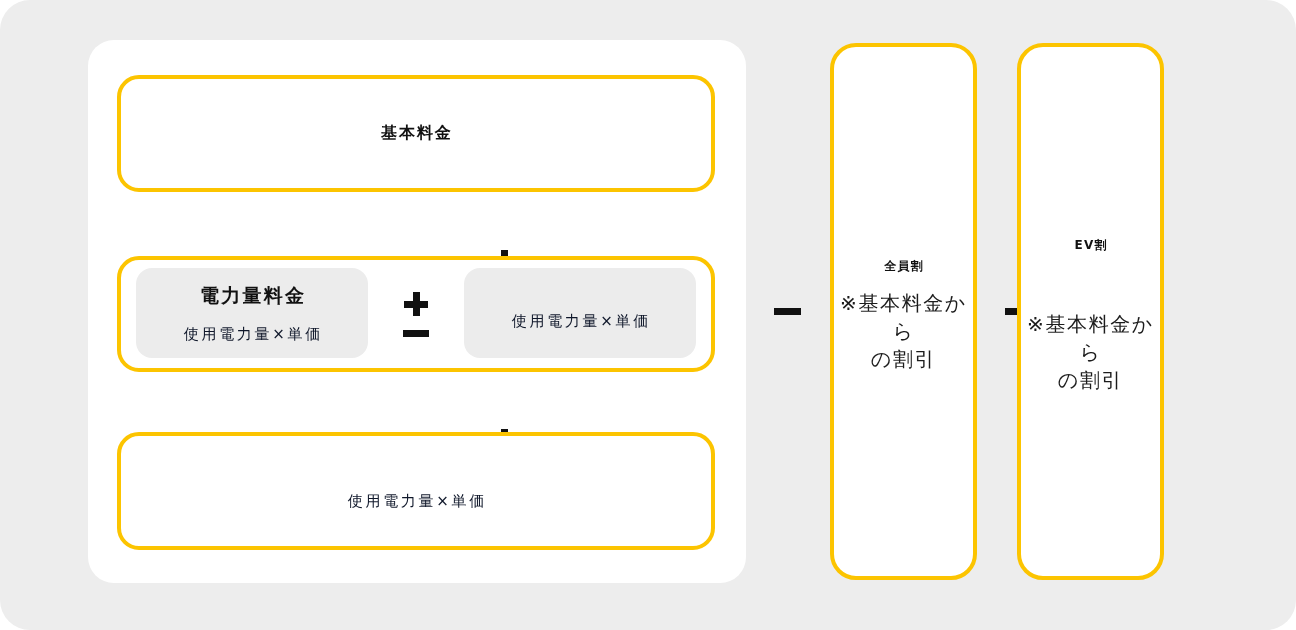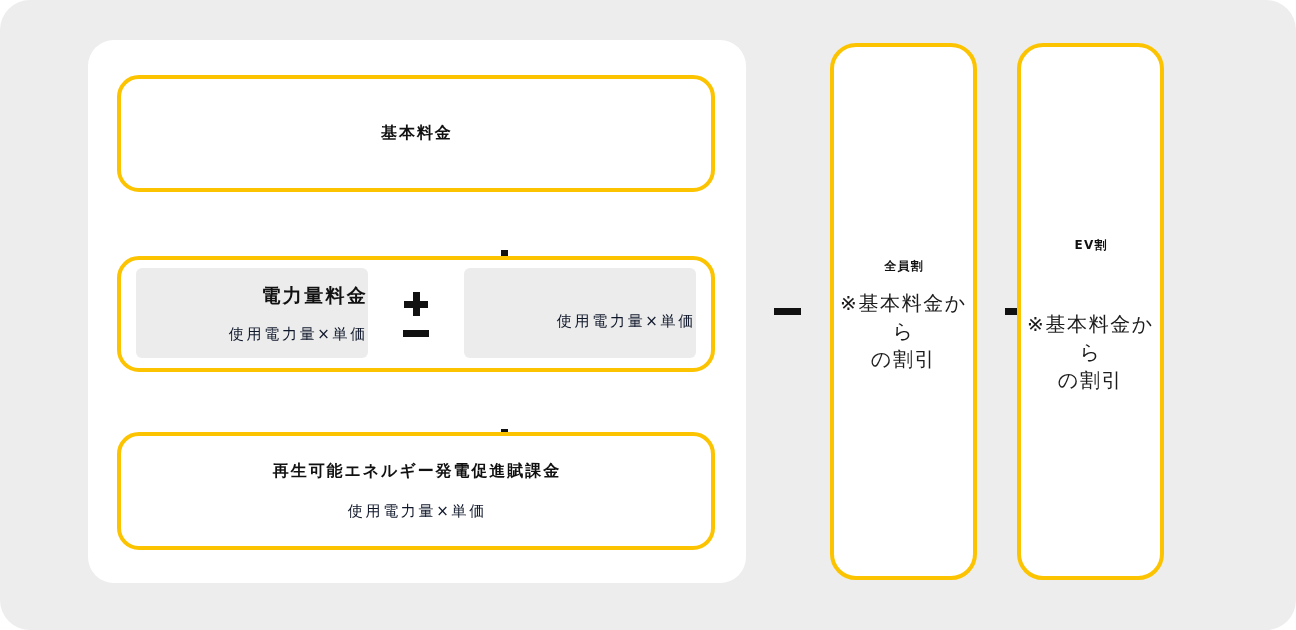--- a/index.html
+++ b/index.html
@@ -54,23 +54,23 @@
     letter-spacing: 0.18em; text-indent: 0.18em;
     color: #0f172a;
   }
   .box-renewable .box-sub { margin-top: 20px; }
 
   
   .chip {
     position: absolute; top: 8px;
     width: 232px; height: 90px;
     background: var(--chip-gray);
-    border-radius: 6px;
-    display: flex; flex-direction: column;
-    align-items: flex-end; justify-content: center;
+    border-radius: 16px;
+    display: flex; flex-direction: column;
+    align-items: center; justify-content: center;
   }
   .chip-left  { left: 15px; }
   .chip-right { right: 15px; }
   .chip-title {
     font-size: 19px; font-weight: 700;
     letter-spacing: 0.12em; text-indent: 0.12em;
   }
   .chip-sub { margin-top: 16px; }
 
   
@@ -167,21 +167,20 @@
         </div>
 
         <div class="chip chip-right">
           <div class="chip-sub">使用電力量×単価</div>
         </div>
       </div>
 
       <div class="op-plus plus-2"></div>
 
       <div class="ybox box-renewable">
-        <div class="box-title">再生可能エネルギー発電促進賦課金</div>
         <div class="box-sub">使用電力量×単価</div>
       </div>
 
     </section>
 
     <div class="op-minus minus-1"></div>
 
     <section class="tall-box tall-1">
       <div class="tall-title">全員割</div>
       <div class="tall-note">

